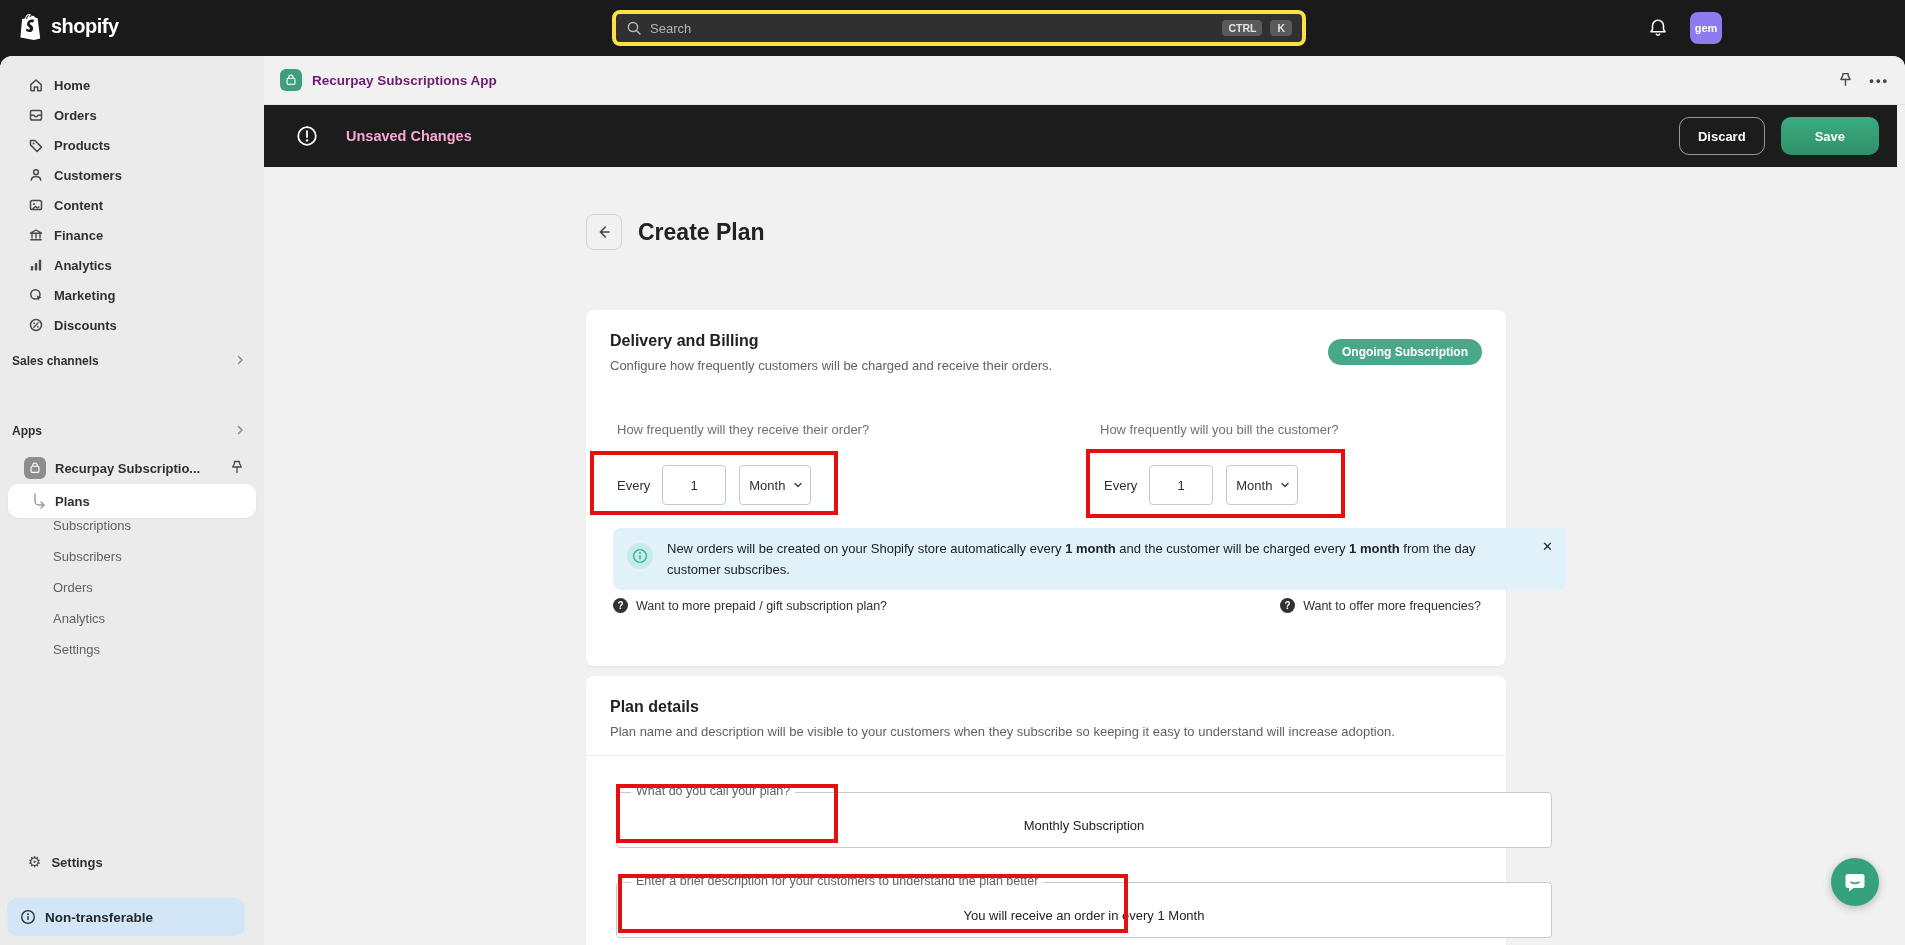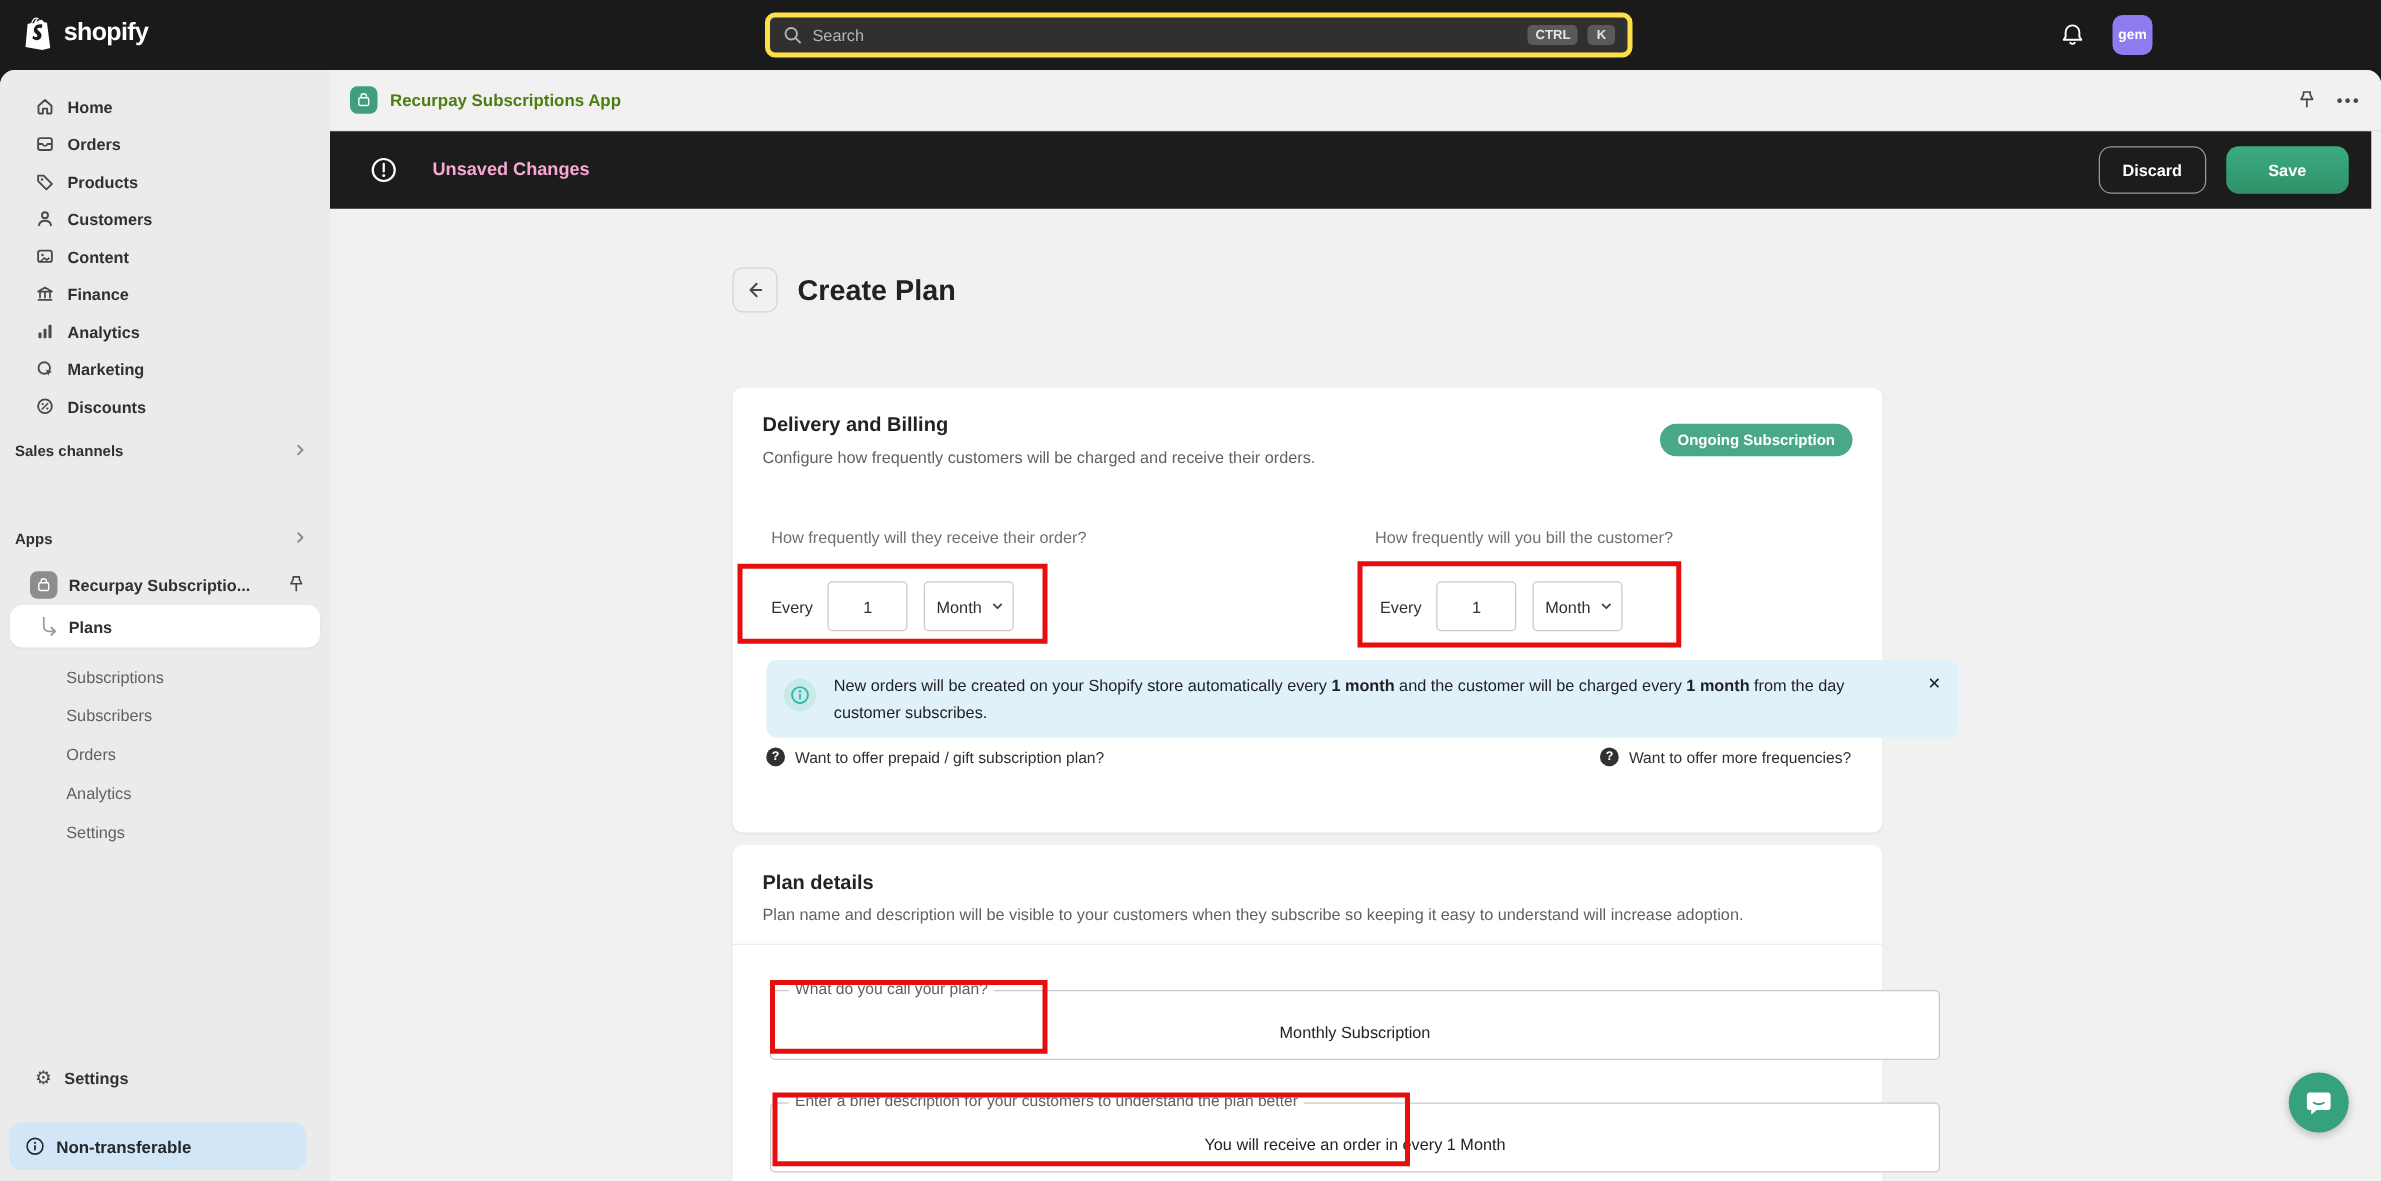--- a/index.html
+++ b/index.html
@@ -37,33 +37,33 @@
   .sd-gap { height:28px; }
   .sd-app-row { height:32px; display:flex; align-items:center; padding:0 12px 0 16px; gap:9px; cursor:pointer; }
   .sd-app-row .lbl { font-size:13px; font-weight:600; color:#303030; }
   .sd-app-row .pin { margin-left:auto; }
   .app-ico { width:22px; height:22px; border-radius:6px; display:flex; align-items:center; justify-content:center; }
   .app-ico.gray { background:#8d8d8d; }
   .app-ico.green { background:#3f9e7c; }
   .sd-sub-sel { height:34px; background:#fff; border-radius:10px; display:flex; align-items:center;
     padding-left:24px; gap:8px; cursor:pointer; box-shadow:0 1px 2px rgba(0,0,0,.05); }
   .sd-sub-sel .lbl { font-size:13px; font-weight:700; color:#303030; }
-  .sd-sub { height:31px; display:flex; align-items:flex-end; padding-left:45px; cursor:pointer; }
+  .sd-sub { height:31px; display:flex; align-items:flex-start; padding-left:45px; cursor:pointer; }
   .sd-sub .lbl { font-size:13px; color:#616161; }
   .sd-settings { position:absolute; left:8px; width:248px; top:791px; }
   .gear-glyph { font-family:"DejaVu Sans",sans-serif; font-size:15px; color:#474747; line-height:1; }
   .sd-footer { position:absolute; left:7px; top:842px; width:238px; height:38px; background:#d3e6f7;
     border-radius:10px; display:flex; align-items:center; padding-left:13px; gap:9px; cursor:pointer; }
   .sd-footer .lbl { font-size:13.5px; font-weight:600; color:#24292d; }
 
   
   .main { position:absolute; left:264px; top:0; width:1641px; height:889px; background:#f1f1f1; }
   .app-header { position:absolute; top:0; left:0; right:0; height:49px; display:flex; align-items:center;
     padding:0 16px; gap:10px; border-bottom:1px solid #e3e3e3; }
-  .app-header .title { font-size:13.5px; font-weight:700; color:#4d7c0f; }
+  .app-header .title { font-size:13.5px; font-weight:700; color:#701a75; }
   .app-header .right { margin-left:auto; display:flex; align-items:center; gap:16px; }
   .dots { color:#474747; font-size:13px; font-weight:700; letter-spacing:2px; cursor:pointer; }
   .hdr-pin { cursor:pointer; }
 
   .unsaved-bar { position:absolute; top:49px; left:0; width:1633px; height:62px; background:#1c1c1c;
     display:flex; align-items:center; padding:0 18px 0 32px; }
   .unsaved-bar .msg { color:#f9a8d4; font-size:14.5px; font-weight:600; margin-left:28px; }
   .btn-discard { margin-left:auto; height:38px; padding:0 18px; background:transparent; color:#fff;
     border:1px solid rgba(255,255,255,.55); border-radius:10px; font-size:13px; font-weight:600;
     font-family:inherit; cursor:pointer; }
@@ -418,21 +418,21 @@
               <rect x="7.3" y="6.9" width="1.4" height="4.6" rx="0.7" fill="#2ab3ab"></rect>
             </svg>
         </span>
         <div class="banner-text"><span>New orders will be created on your Shopify store automatically every </span><b>1 month</b><span> and the customer will be charged every </span><b>1 month</b><span> from the day customer subscribes.</span></div>
         <span class="banner-close">✕</span>
       </div>
 
       <div class="links-row">
         <div class="help-link left">
           <span class="q-ico">?</span>
-          <span class="lbl">Want to offer prepaid / gift subscription plan?</span>
+          <span class="lbl">Want to more prepaid / gift subscription plan?</span>
         </div>
         <div class="help-link right">
           <span class="q-ico">?</span>
           <span class="lbl">Want to offer more frequencies?</span>
         </div>
       </div>
     </div>
 
     <div class="card card-plan">
       <h2>Plan details</h2>

